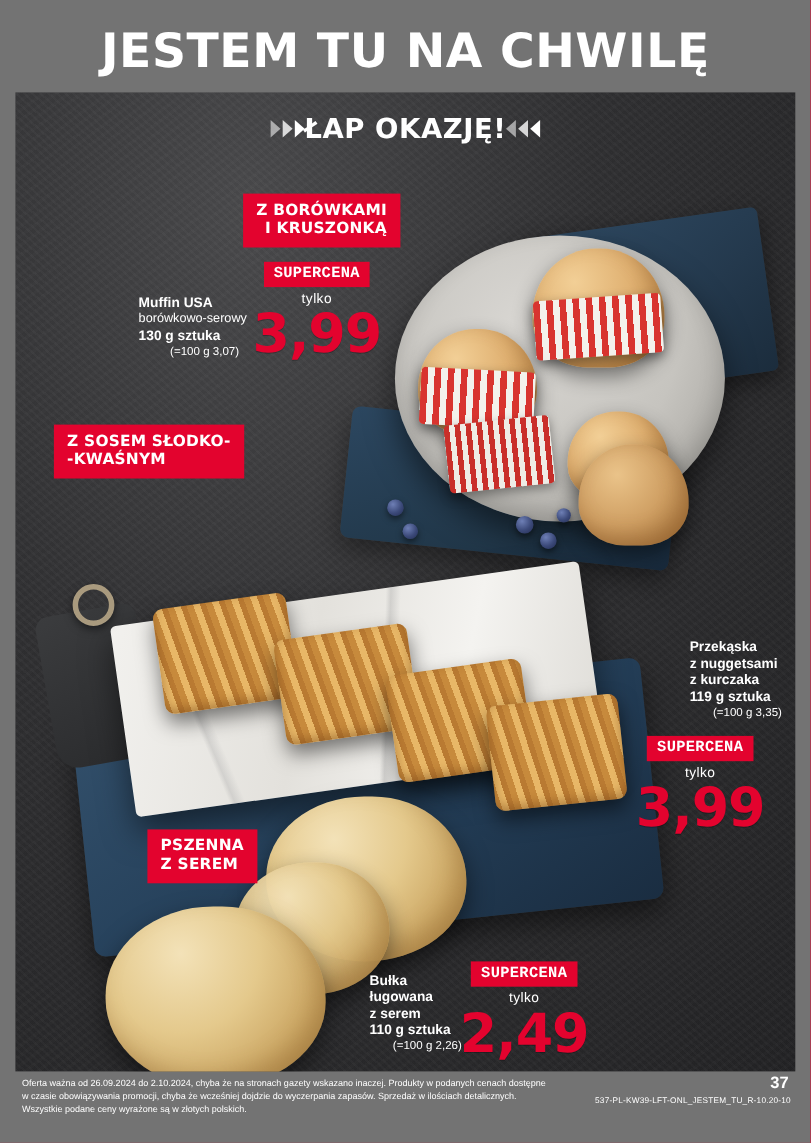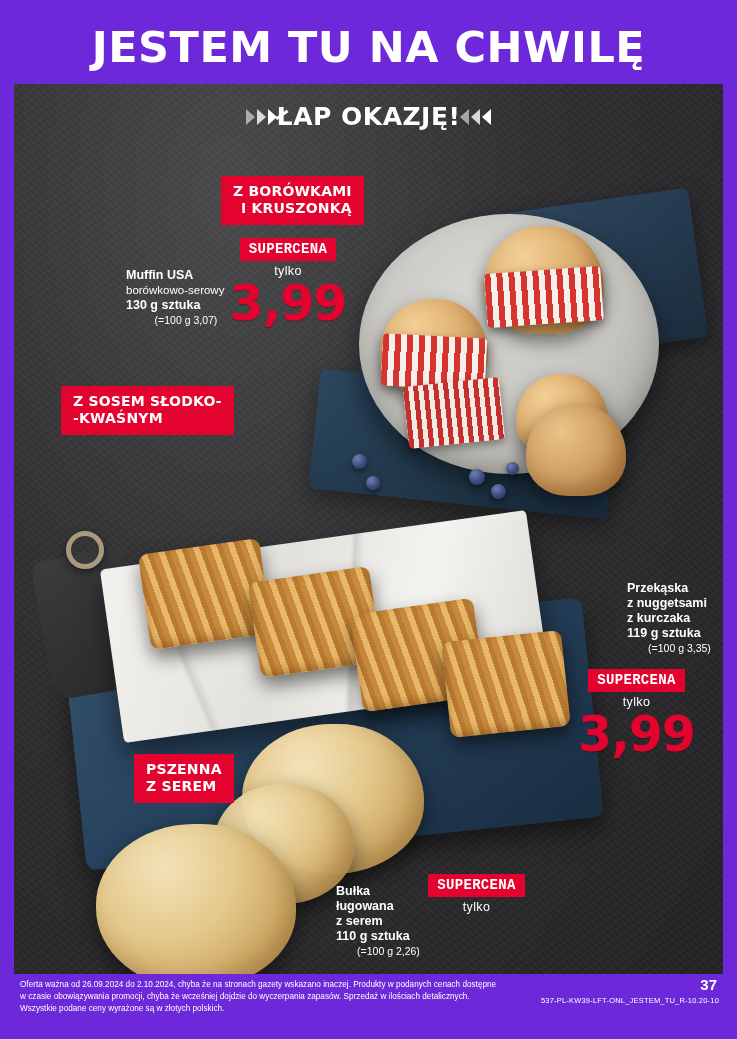--- a/index.html
+++ b/index.html
@@ -5,21 +5,21 @@
   * { box-sizing: border-box; margin: 0; padding: 0; }
   html, body {
     width: 737px; height: 1039px;
     font-family: "Liberation Sans", sans-serif;
     background: #e3032e;
     overflow: hidden;
   }
   .page {
     position: relative;
     width: 737px; height: 1039px;
-    background: #6d28d9;
+    background: #737373;
   }
 
   
   .header {
     position: absolute;
     top: 16px; left: 0; right: 0;
     height: 62px;
     display: flex;
     align-items: center;
     justify-content: center;
@@ -86,21 +86,21 @@
     color: #fff;
     font-weight: 800;
     font-size: 14px;
     line-height: 17px;
     padding: 7px 12px 8px 12px;
     letter-spacing: .2px;
     z-index: 7;
     font-family: "DejaVu Sans", sans-serif;
   }
   .tag-blueberry { top: 92px; left: 207px; text-align: right; }
-  .tag-sweetsour { top: 302px; left: 35px; text-align: left; margin-left: 12px; }
+  .tag-sweetsour { top: 302px; left: 35px; text-align: left; }
   .tag-wheat     { top: 670px; left: 120px; text-align: left; }
 
   
   .desc { position: absolute; color: #fff; z-index: 7; }
   .desc .name { font-size: 12.5px; font-weight: 800; line-height: 15px; }
   .desc .sub  { font-size: 11.5px; font-weight: 400; line-height: 15px; }
   .desc .unit { font-size: 10.5px; font-weight: 400; line-height: 14px; text-align: center; }
   .desc-muffin { top: 184px; left: 112px; width: 120px; }
   .desc-snack  { top: 497px; left: 613px; width: 105px; }
   .desc-bun    { top: 800px; left: 322px; width: 105px; }
@@ -395,20 +395,21 @@
       <div class="name">Bułka</div>
       <div class="name">ługowana</div>
       <div class="name">z serem</div>
       <div class="name">110 g sztuka</div>
       <div class="unit">(=100 g 2,26)</div>
     </div>
 
     <div class="price price-bun">
       <span class="supercena">SUPERCENA</span>
       <span class="tylko">tylko</span>
+      <span class="amount">2,49</span>
     </div>
 
   </div>
 
   <div class="footer">
     <div class="legal">
       <div>Oferta ważna od 26.09.2024 do 2.10.2024, chyba że na stronach gazety wskazano inaczej. Produkty w podanych cenach dostępne</div>
       <div>w czasie obowiązywania promocji, chyba że wcześniej dojdzie do wyczerpania zapasów. Sprzedaż w ilościach detalicznych.</div>
       <div>Wszystkie podane ceny wyrażone są w złotych polskich.</div>
     </div>

